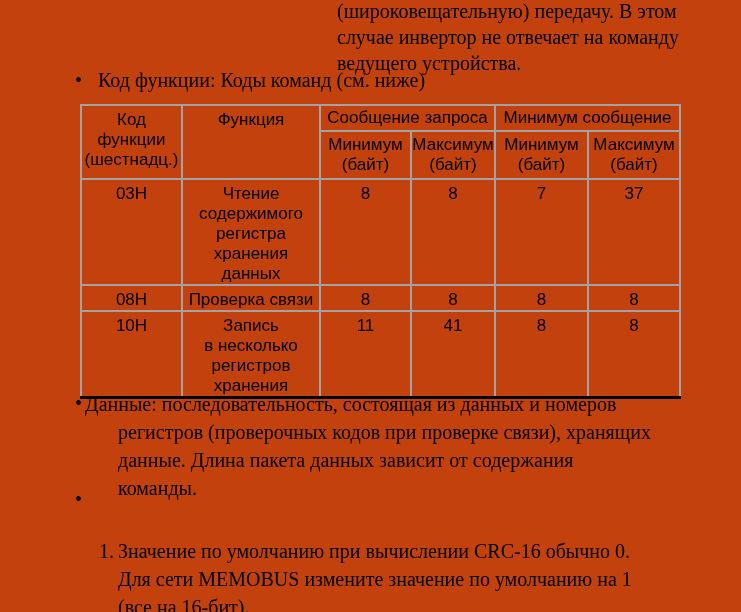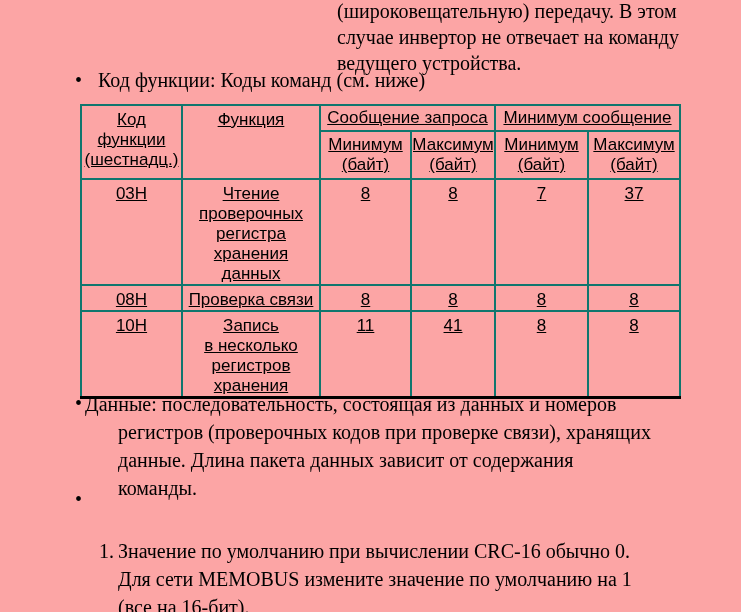--- a/index.html
+++ b/index.html
@@ -1,19 +1,19 @@
 <!DOCTYPE html>
 <html><head>
 <meta charset="utf-8">
 <style>
   html,body{margin:0;padding:0;background:#ffffff;}
   .page{
     position:relative;
     width:741px;height:612px;
-    background:#fca5a5;
+    background:#c2410c;
     color:#000000;
     font-family:"Liberation Serif",serif;
     overflow:hidden;
   }
   .abs{position:absolute;}
   .pre{white-space:pre-line;}
   .serif{font-size:20px;}
   .lh26{line-height:26px;}
   .lh27{line-height:27px;}
   .lh28{line-height:28px;}
@@ -26,27 +26,26 @@
     border-collapse:collapse;
     table-layout:fixed;
     border:2px solid #000;
     border-bottom:3px solid #000;
     font-family:"Liberation Sans",sans-serif;
     font-size:17px;
     line-height:20px;
     color:#000;
   }
   table.fn th, table.fn td{
-    border:2px solid #0f766e;
+    border:2px solid #a3a3a3;
     font-weight:normal;
     text-align:center;
     padding:0;
     white-space:pre-line;
     overflow:hidden;
-    text-decoration:underline;
   }
   .vtop{vertical-align:top;padding-top:4px !important;}
   .vmid{vertical-align:middle;border-radius:9px;}
 </style>
 </head>
 <body>
 
 <div class="page">
 
   <div class="abs serif lh26 pre" style="left:337px;top:-2px;width:395px;">(широковещательную) передачу. В этом
@@ -80,21 +79,21 @@
       <th class="vmid">Максимум
 (байт)</th>
       <th class="vmid">Минимум
 (байт)</th>
       <th class="vmid">Максимум
 (байт)</th>
     </tr>
     <tr style="height:105px;">
       <td class="vtop">03H</td>
       <td class="vtop">Чтение
-проверочных
+содержимого
 регистра
 хранения
 данных</td>
       <td class="vtop">8</td>
       <td class="vtop">8</td>
       <td class="vtop">7</td>
       <td class="vtop">37</td>
     </tr>
     <tr style="height:14px;">
       <td class="vtop">08H</td>

